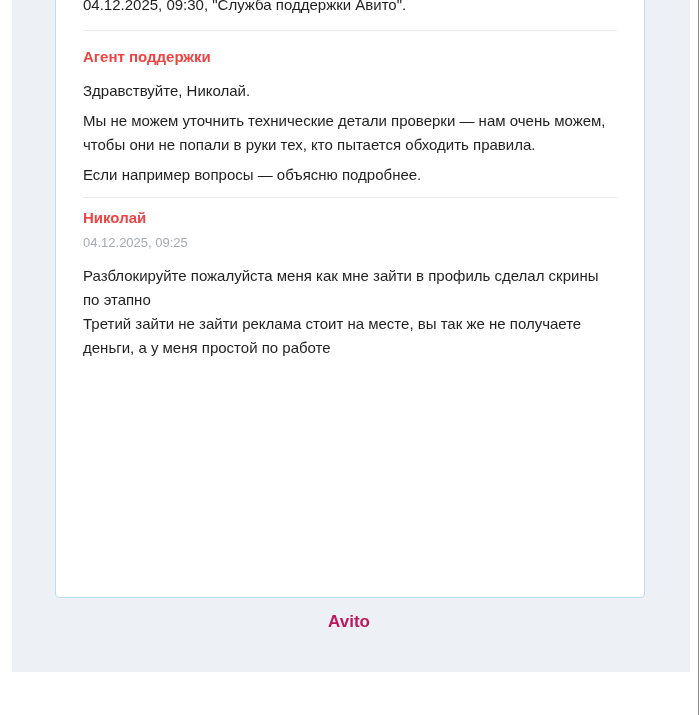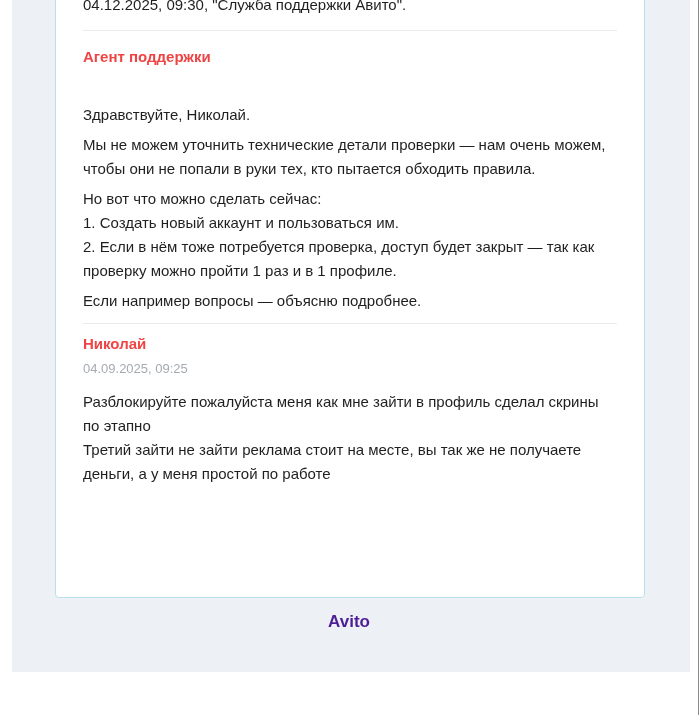--- a/index.html
+++ b/index.html
@@ -60,30 +60,30 @@
     line-height: 18px;
     color: #a6abb1;
   }
   .para {
     font-size: 15px;
     line-height: 24px;
     margin-top: 6px;
     white-space: pre-line;
     color: #1f1f1f;
   }
-  .para-first { margin-top: 36px; }
+  .para-first { margin-top: 12px; }
   .para-user { margin-top: 12px; }
   .footer-brand {
     position: absolute;
     left: 0; right: 4px;
     top: 612px;
     text-align: center;
     font-size: 17px;
     font-weight: 700;
-    color: #4c1d95;
+    color: #be185d;
   }
   
   .edge-line {
     position: absolute;
     right: 1px; top: 0;
     width: 1px; height: 715px;
     background: #8c8c8c;
   }
 </style>
 </head>
@@ -96,31 +96,28 @@
     <div class="card">
 
       <div class="quoted-header">04.12.2025, 09:30, "Служба поддержки Авито".</div>
 
       <div class="msg-divider divider-top"></div>
 
       <div class="message">
         <div class="author author-support">Агент поддержки</div>
         <p class="para para-first">Здравствуйте, Николай.</p>
         <p class="para">Мы не можем уточнить технические детали проверки — нам очень можем, чтобы они не попали в руки тех, кто пытается обходить правила.</p>
-        <p class="para">Но вот что можно сделать сейчас:
-1. Создать новый аккаунт и пользоваться им.
-2. Если в нём тоже потребуется проверка, доступ будет закрыт — так как проверку можно пройти 1 раз и в 1 профиле.</p>
         <p class="para">Если например вопросы — объясню подробнее.</p>
       </div>
 
       <div class="msg-divider divider-mid"></div>
 
       <div class="message">
         <div class="author author-user">Николай</div>
-        <div class="timestamp">04.09.2025, 09:25</div>
+        <div class="timestamp">04.12.2025, 09:25</div>
         <p class="para para-user">Разблокируйте пожалуйста меня как мне зайти в профиль сделал скрины по этапно
 Третий зайти не зайти реклама стоит на месте, вы так же не получаете деньги, а у меня простой по работе</p>
       </div>
 
     </div>
 
     <div class="footer-brand">Avito</div>
 
   </div>
 

